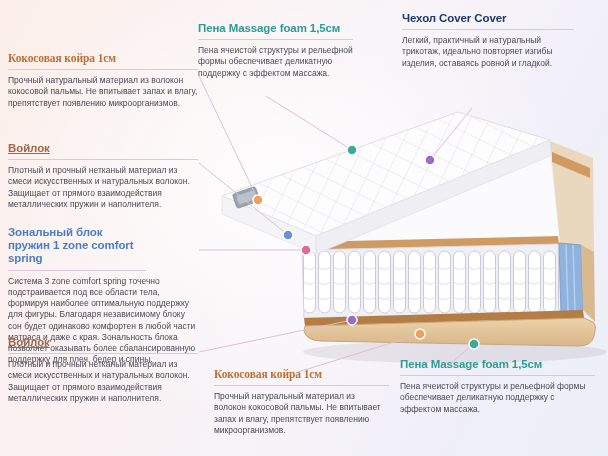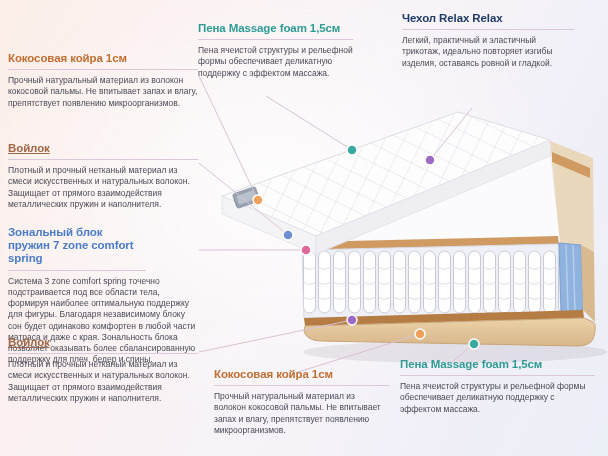--- a/index.html
+++ b/index.html
@@ -12,21 +12,21 @@
   }
   .scene{position:absolute;left:0;top:0;}
   .callout{position:absolute;}
   .callout h3{
     margin:0;padding-bottom:4px;border-bottom:1px solid var(--divider,#dcc8da);
     font-size:11.5px;line-height:1.15;font-weight:bold;letter-spacing:-0.1px;
   }
   .callout p{margin:5px 0 0;font-size:8.5px;line-height:1.32;color:var(--body_text,#4a4a56);}
   .t-teal{color:var(--teal,#2e9c94);}
   .t-navy{color:var(--navy,#1e3a66);}
-  .t-orange{color:var(--orange,#c06f33);}
+  .t-orange{color:var(--orange,#c06f33);font-family:Liberation Serif, serif;}
   .t-brown{color:var(--brown,#a06846);text-decoration:underline;}
   .t-blue{color:var(--blue,#4a7cc7);}
   .w-springs h3{max-width:138px;}
 </style>
 </head>
 <body>
 
 <div class="canvas">
 
   <svg class="scene" width="608" height="456" viewBox="0 0 608 456">
@@ -96,36 +96,36 @@
       <circle cx="474" cy="344" r="5" fill="#3aa9a0"></circle>
     </g>
   </svg>
 
   <div class="callout" style="left:198px;top:22px;width:155px">
     <h3 class="t-teal">Пена Massage foam 1,5см</h3>
     <p>Пена ячеистой структуры и рельефной формы обеспечивает деликатную поддержку с эффектом массажа.</p>
   </div>
 
   <div class="callout" style="left:402px;top:12px;width:172px">
-    <h3 class="t-navy">Чехол Relax Relax</h3>
-    <p>Легкий, практичный и эластичный трикотаж, идеально повторяет изгибы изделия, оставаясь ровной и гладкой.</p>
+    <h3 class="t-navy">Чехол Cover Cover</h3>
+    <p>Легкий, практичный и натуральный трикотаж, идеально повторяет изгибы изделия, оставаясь ровной и гладкой.</p>
   </div>
 
   <div class="callout" style="left:8px;top:52px;width:190px">
     <h3 class="t-orange">Кокосовая койра 1см</h3>
     <p>Прочный натуральный материал из волокон кокосовой пальмы. Не впитывает запах и влагу, препятствует появлению микроорганизмов.</p>
   </div>
 
   <div class="callout" style="left:8px;top:142px;width:190px">
     <h3 class="t-brown">Войлок</h3>
     <p>Плотный и прочный нетканый материал из смеси искусственных и натуральных волокон. Защищает от прямого взаимодействия металлических пружин и наполнителя.</p>
   </div>
 
   <div class="callout w-springs" style="left:8px;top:226px;width:192px">
-    <h3 class="t-blue">Зональный блок пружин 7 zone comfort spring</h3>
+    <h3 class="t-blue">Зональный блок пружин 1 zone comfort spring</h3>
     <p>Система 3 zone comfort spring точечно подстраивается под все области тела, формируя наиболее оптимальную поддержку для фигуры. Благодаря независимому блоку сон будет одинаково комфортен в любой части матраса и даже с края. Зональность блока позволяет оказывать более сбалансированную поддержку для плеч, бедер и спины.</p>
   </div>
 
   <div class="callout" style="left:8px;top:336px;width:190px">
     <h3 class="t-brown">Войлок</h3>
     <p>Плотный и прочный нетканый материал из смеси искусственных и натуральных волокон. Защищает от прямого взаимодействия металлических пружин и наполнителя.</p>
   </div>
 
   <div class="callout" style="left:214px;top:368px;width:175px">
     <h3 class="t-orange">Кокосовая койра 1см</h3>

